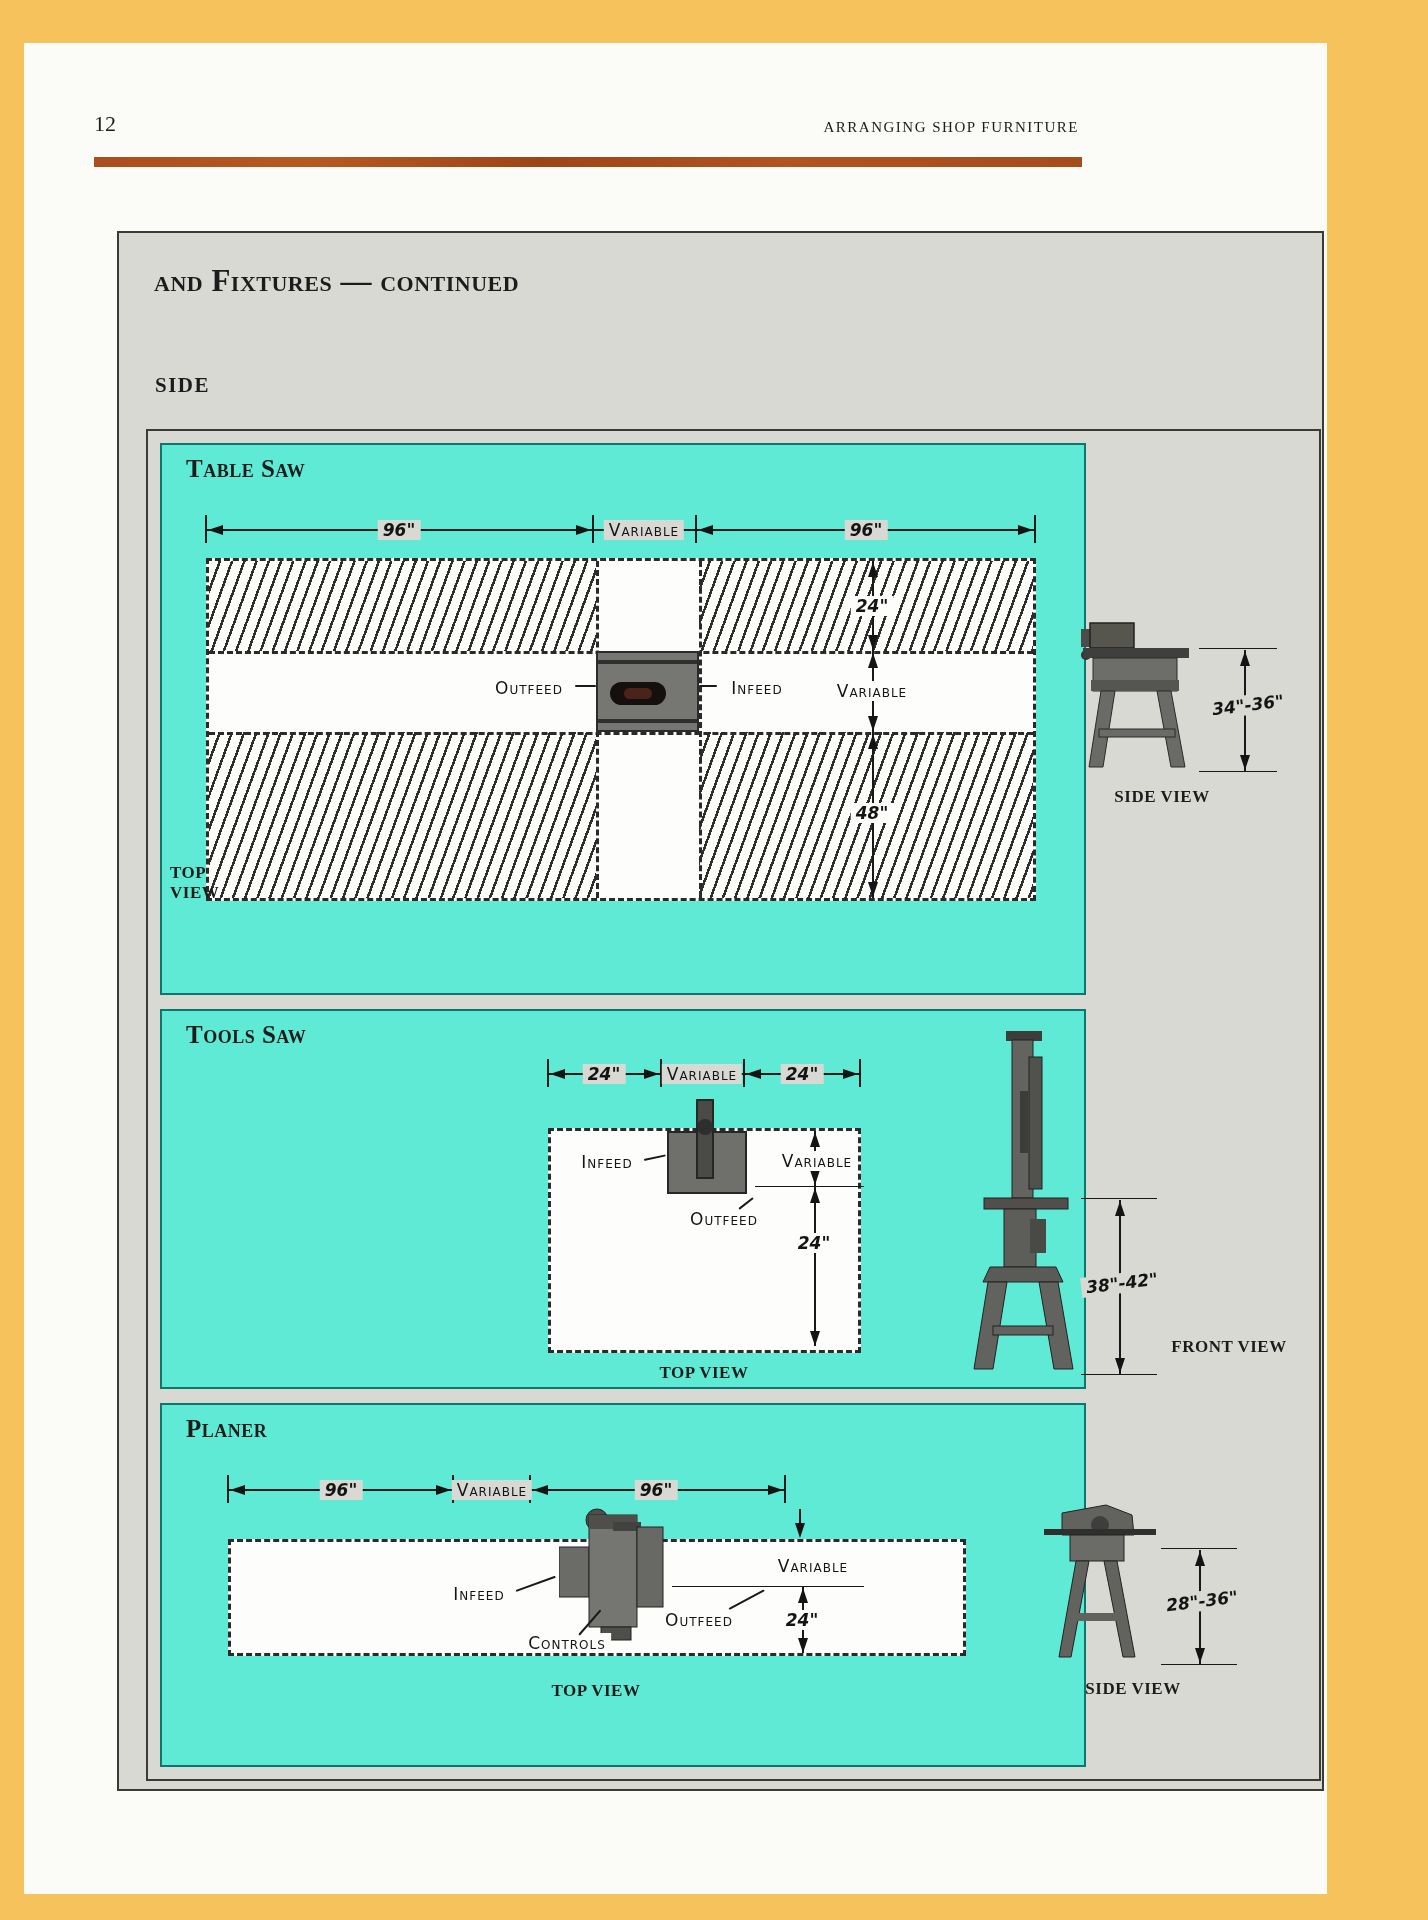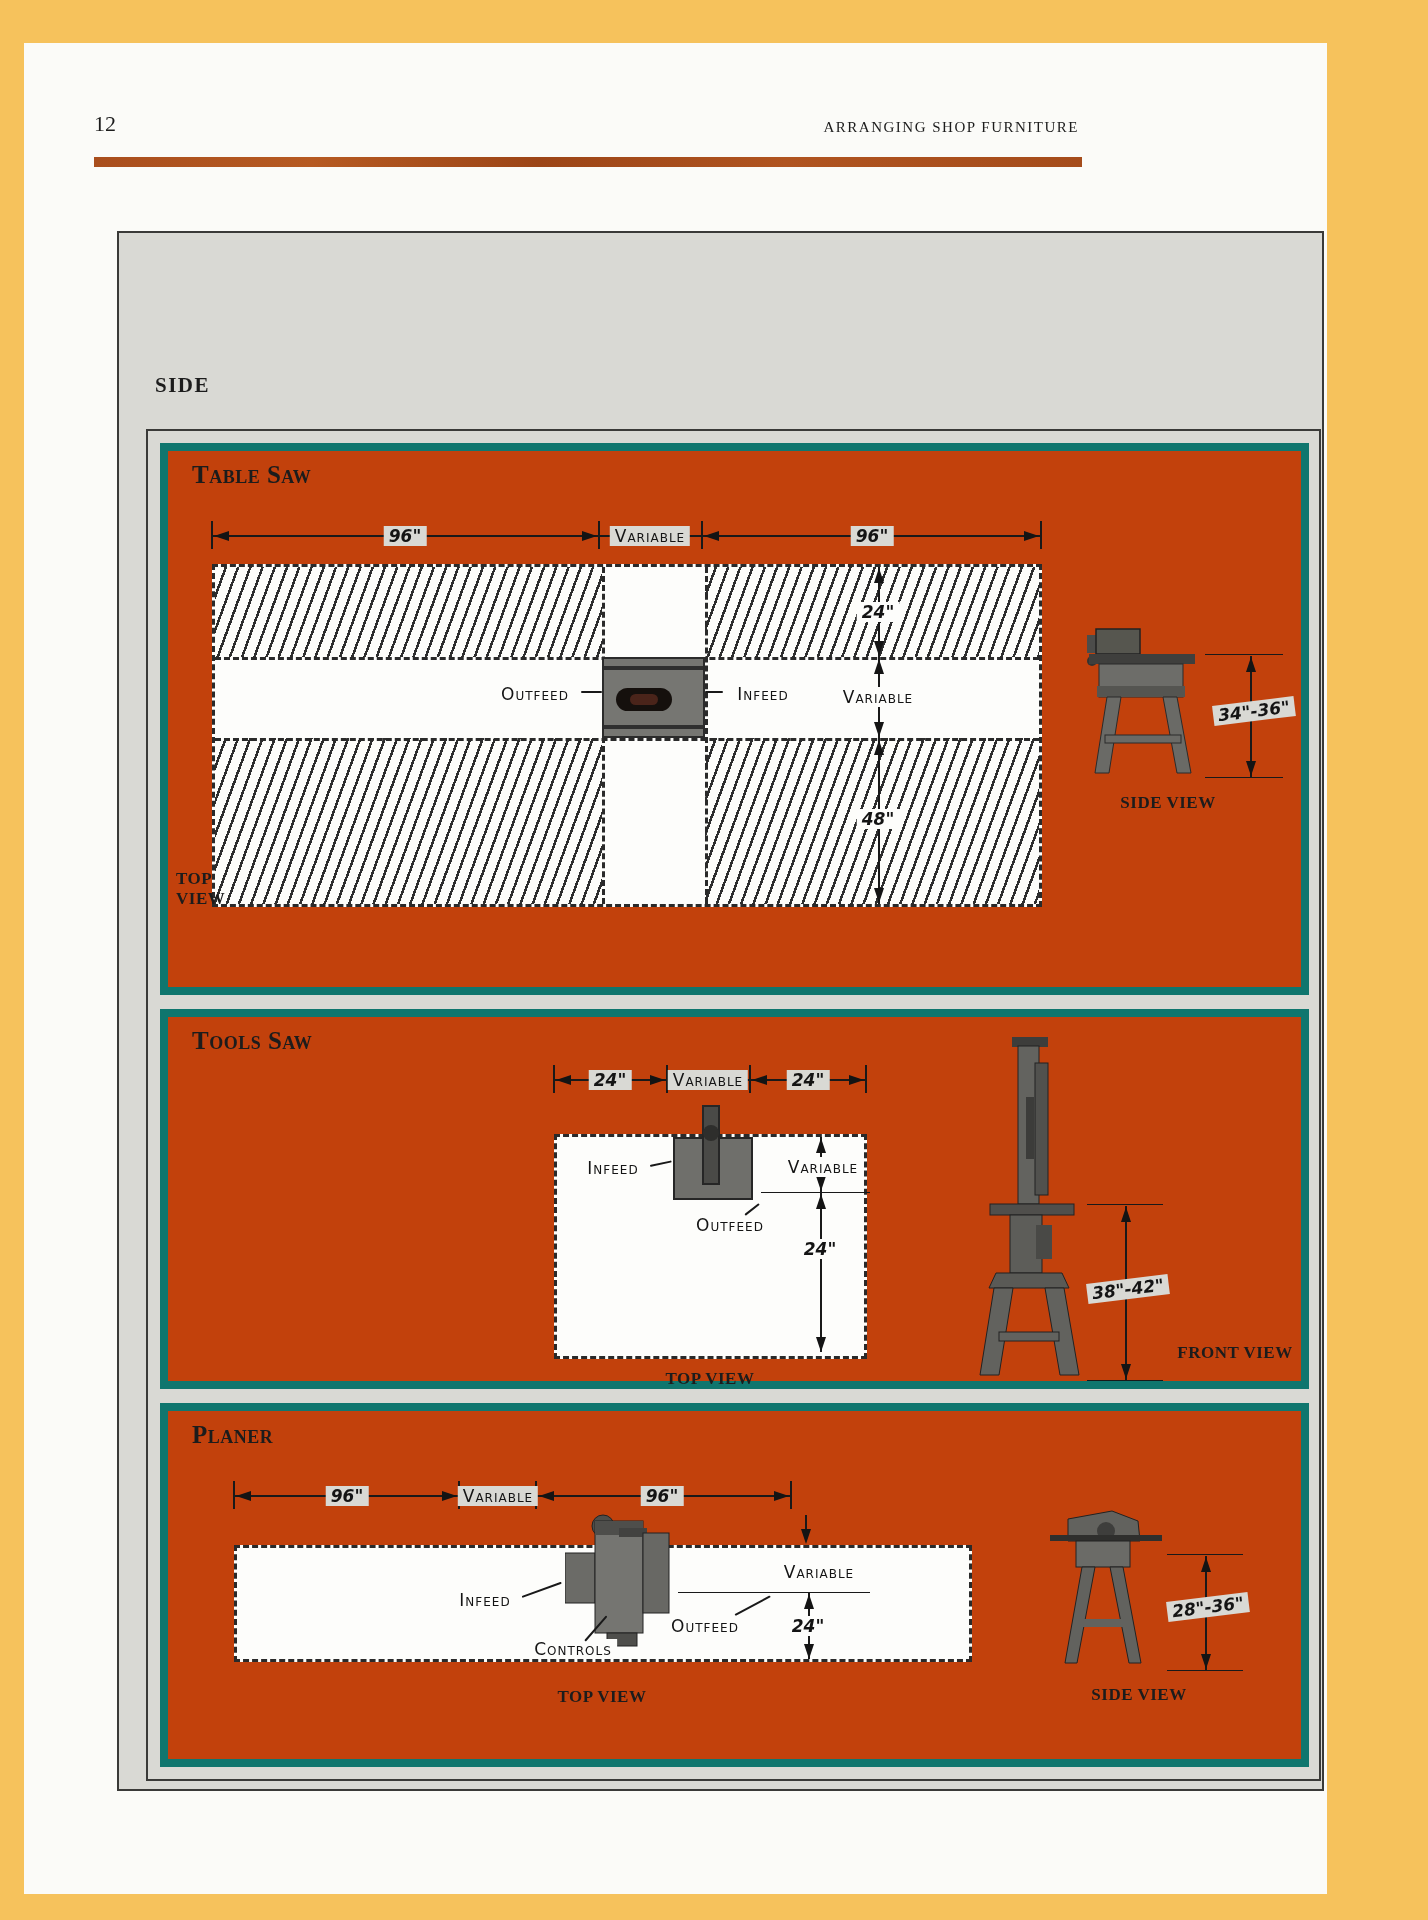--- a/index.html
+++ b/index.html
@@ -7,21 +7,21 @@
   #canvas { position:relative; width:1428px; height:1920px; background:#f6c25c; overflow:hidden; color:#1c1c1c; }
   .page { position:absolute; left:24px; top:34px; width:1303px; height:1851px; background:#fbfbf8;margin-top:9px; }
   .pagenum { position:absolute; left:70px; top:68px; font-size:22px; }
   .runhead { position:absolute; right:248px; top:76px; font-size:15px; letter-spacing:1.5px; }
   .rule { position:absolute; left:70px; top:114px; width:988px; height:10px;
           background:linear-gradient(90deg,#a94e1d,#b65a22 22%,#9c4517 45%,#b05420 70%,#a54c1b); }
   .panel { position:absolute; left:93px; top:188px; width:1207px; height:1560px; background:#d9d9d4; border:2px solid #3a3a38; }
   .title { position:absolute; left:35px; top:24px; font-weight:bold; font-variant:small-caps; font-size:31px; letter-spacing:.5px; line-height:47px; }
   .toolslab { position:absolute; left:36px; top:140px; font-weight:bold; font-size:21px; letter-spacing:1.5px; }
   .outerbox { position:absolute; left:27px; top:196px; width:1175px; height:1352px; border:2px solid #3a3a38; }
-  .box { position:absolute; left:12px; width:1149px; border:8px solid #0f766e; background:#c2410c; }
+  .box { position:absolute; left:12px; width:926px; border:2px solid #0f766e; background:#5eead4; }
   .ts { top:12px; height:552px; } .bs { top:578px; height:380px; } .pl { top:972px; height:364px; }
   .sechead { position:absolute; left:24px; top:10px; font-variant:small-caps; font-weight:bold; font-size:25px; letter-spacing:.5px; }
   .note { position:absolute; font-size:19.5px; line-height:1.4; }
   .hang { padding-left:86px; text-indent:-86px; }
   .viewlab { position:absolute; font-weight:bold; font-size:17px; letter-spacing:.5px; line-height:1.15; }
   .ctr { text-align:center; }
   .hline { position:absolute; height:0; border-top:2px solid #191919; }
   .thin  { border-top-width:1.5px; }
   .vline { position:absolute; width:0; border-left:2px solid #191919; }
   .tick { position:absolute; width:2px; height:28px; background:#191919; }
@@ -59,20 +59,21 @@
 
 <div id="canvas">
   <div class="page">
 
     <div class="pagenum">12</div>
     <div class="runhead">ARRANGING SHOP FURNITURE</div>
     <div class="rule"></div>
 
     <div class="panel">
       <div class="title">
+        <div>and Fixtures — continued</div>
       </div>
       <div class="toolslab">SIDE</div>
 
       <div class="outerbox">
 
         <section class="box ts">
           <h2 class="sechead">Table Saw</h2>
 
           <div class="hline" style="left:44px;top:84px;width:830px"></div>
           <div class="tick" style="left:43px;top:70px"></div>

